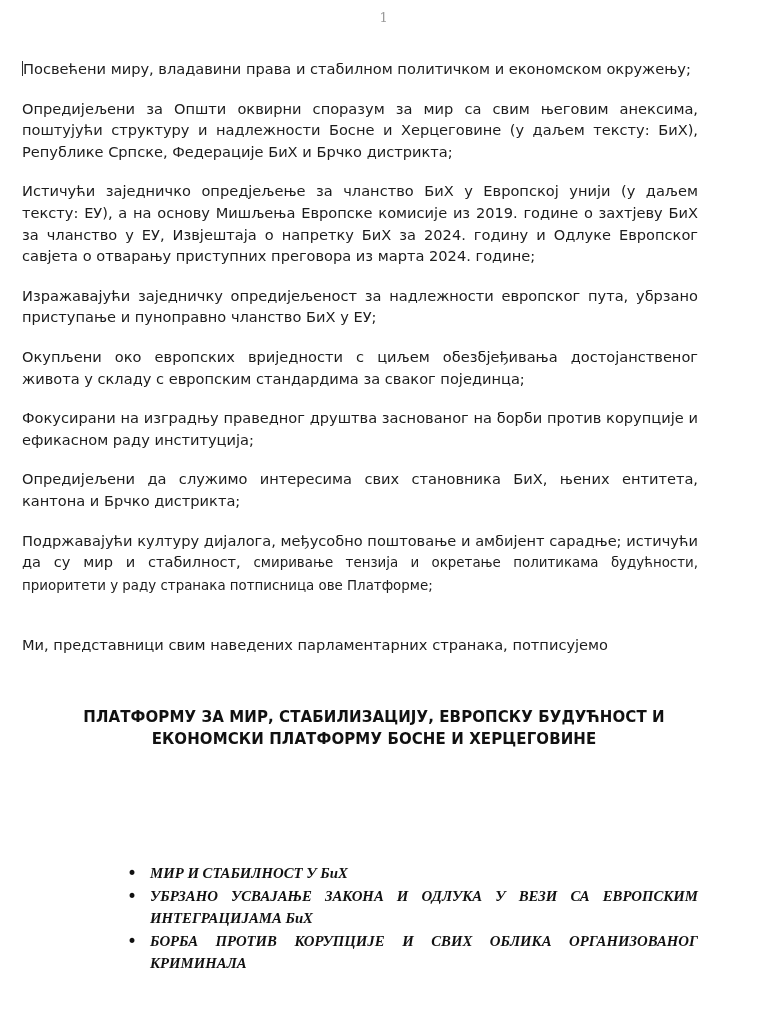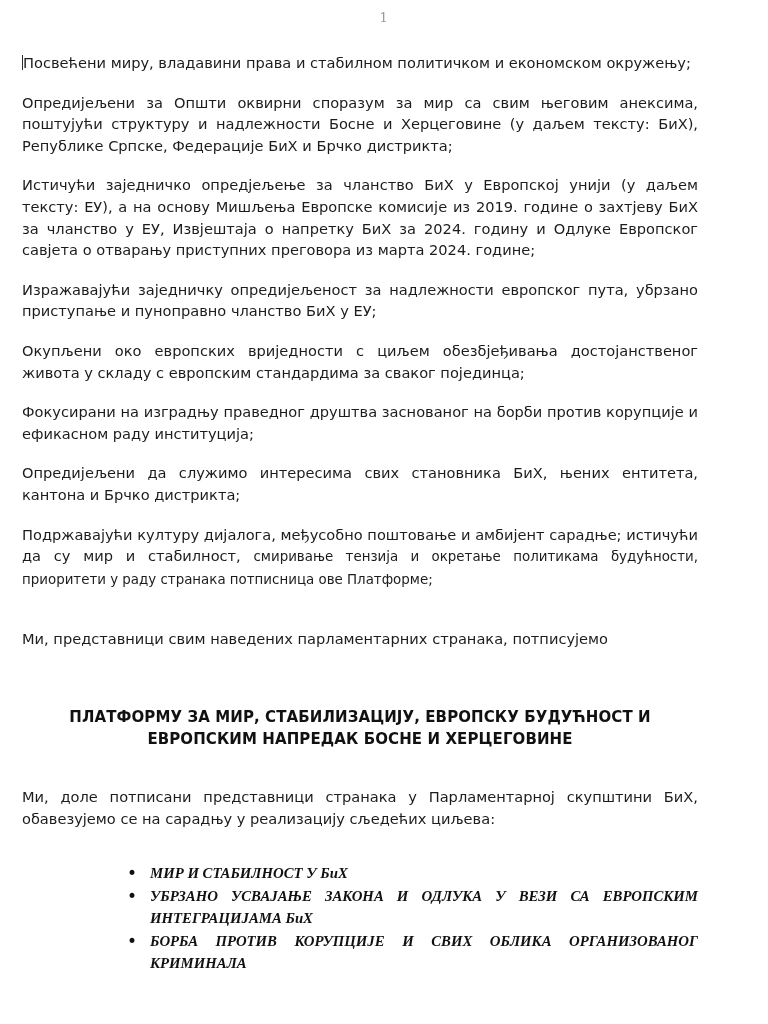--- a/index.html
+++ b/index.html
@@ -35,21 +35,21 @@
     font-size: 13px;
     color: #9a9a9a;
     letter-spacing: 0.5px;
     user-select: none;
   }
 
   
   .doc-body {
     position: absolute;
     left: 22px;
-    top: 52px;
+    top: 58px;
     width: 676px;
   }
 
   .para {
     text-align: justify;
     text-justify: inter-word;
     font-size: 14.6px;
     line-height: 21.6px;
     margin: 0 0 18px 0;
     color: #1c1c1c;
@@ -74,21 +74,21 @@
     font-size: 13.4px;
   }
 
   .spacer-lg {
     height: 20px;
   }
 
   
   .doc-title {
     position: absolute;
-    left: 22px;
+    left: 36px;
     top: 706px;
     width: 676px;
     text-align: center;
     font-weight: bold;
     font-size: 15px;
     line-height: 22px;
     letter-spacing: 0.1px;
     color: #111111;
   }
 
@@ -167,26 +167,23 @@
     <p class="para"><span>Подржавајући културу дијалога, међусобно поштовање и амбијент сарадње; истичући да су мир и стабилност, </span><span class="small-run">смиривање тензија и окретање политикама будућности, приоритети у раду странака потписница ове Платформе;</span></p>
 
     <div class="spacer-lg"></div>
 
     <p class="para"><span>Ми, представници свим наведених парламентарних странака, потписујемо</span></p>
 
   </div>
 
   <div class="doc-title">
     <div>ПЛАТФОРМУ ЗА МИР, СТАБИЛИЗАЦИЈУ, ЕВРОПСКУ БУДУЋНОСТ И</div>
-    <div>ЕВРОПСКИМ НАПРЕДАК БОСНЕ И ХЕРЦЕГОВИНЕ</div>
+    <div>ЕКОНОМСКИ ПЛАТФОРМУ БОСНЕ И ХЕРЦЕГОВИНЕ</div>
   </div>
 
-  <div class="closing">
-    <p class="para">Ми, доле потписани представници странака у Парламентарној скупштини БиХ, обавезујемо се на сарадњу у реализацију сљедећих циљева:</p>
-  </div>
 
   <ul class="goals">
     <li class="goal-item">
       <span class="bullet">•</span>
       <span class="goal-text">МИР И СТАБИЛНОСТ У БиХ</span>
     </li>
     <li class="goal-item">
       <span class="bullet">•</span>
       <span class="goal-text">УБРЗАНО УСВАЈАЊЕ ЗАКОНА И ОДЛУКА У ВЕЗИ СА ЕВРОПСКИМ ИНТЕГРАЦИЈАМА БиХ</span>
     </li>

